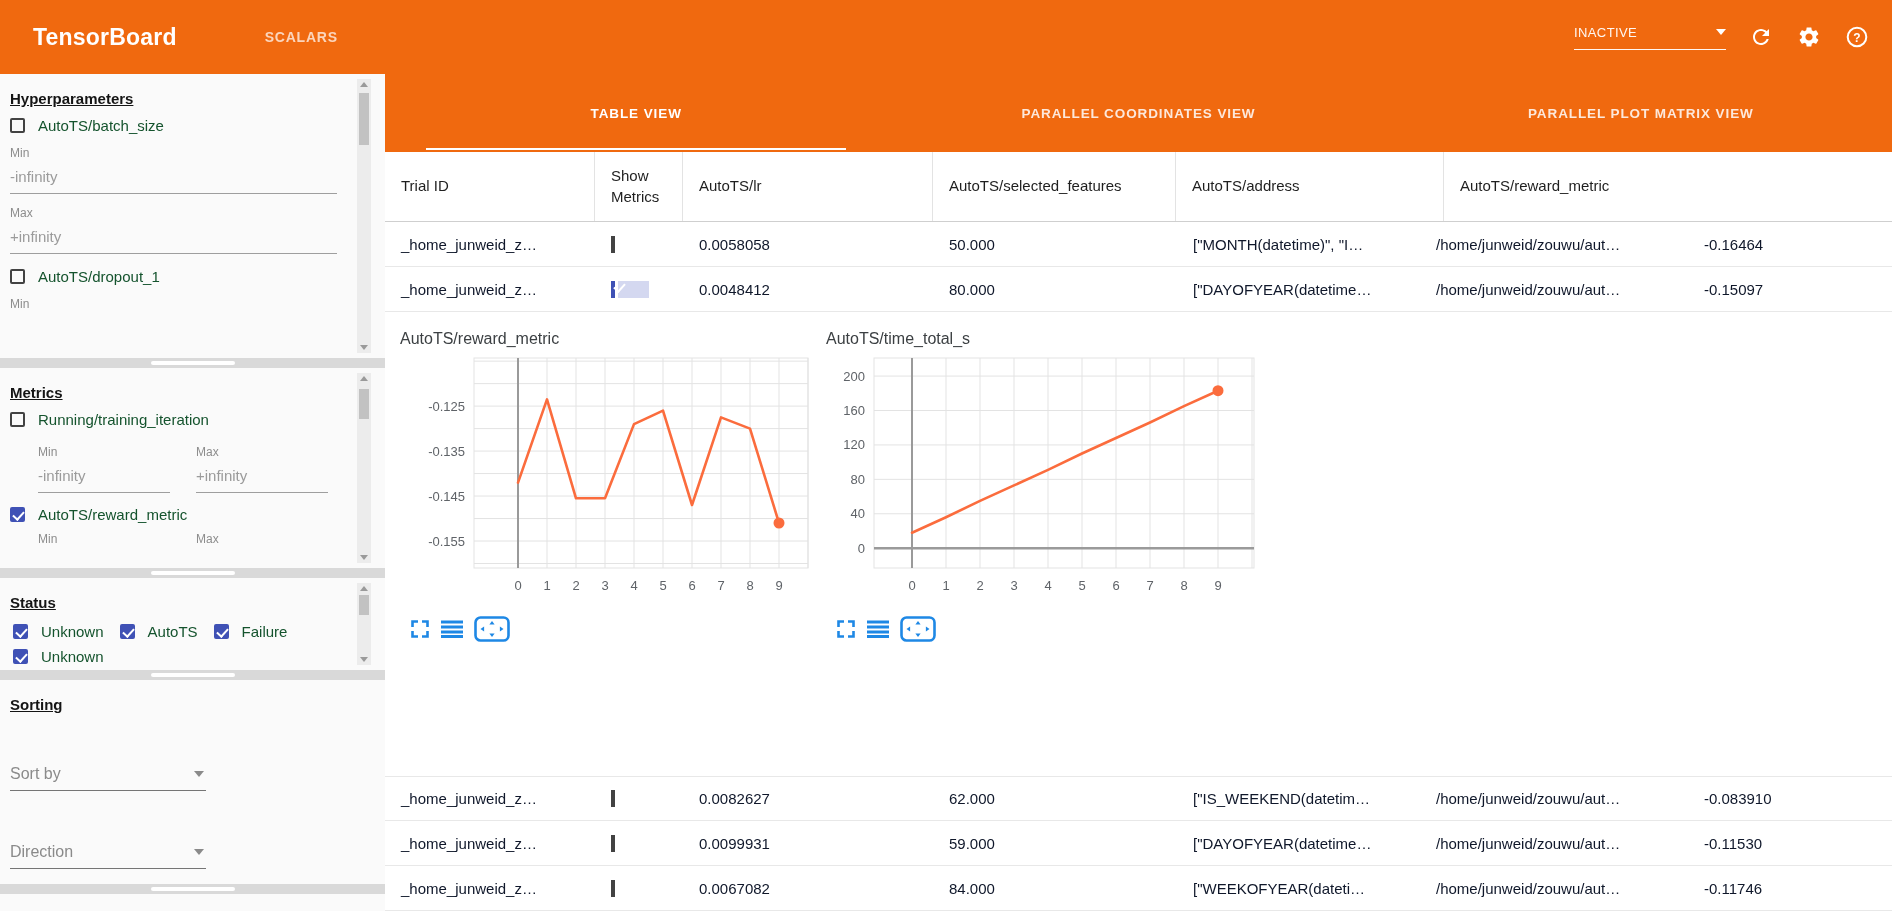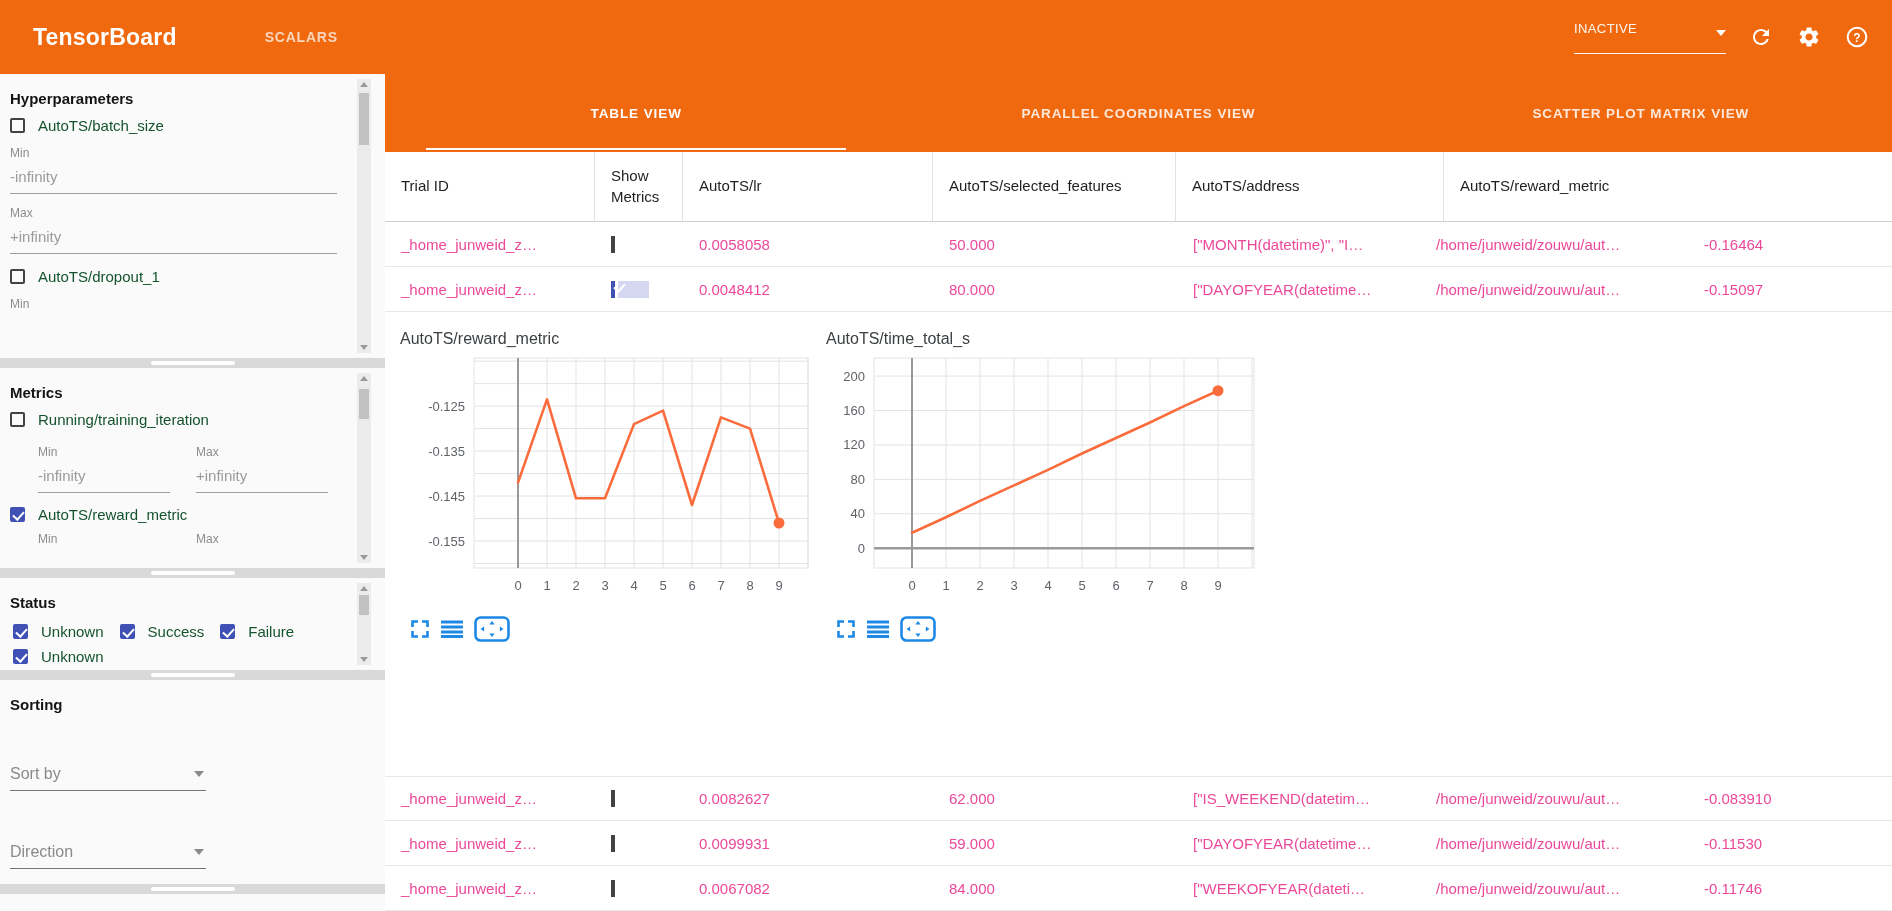--- a/index.html
+++ b/index.html
@@ -8,36 +8,36 @@
 
   
   .appbar { height:74px; background:#f0690f; display:flex; align-items:center; color:#fff; position:relative; }
   .app-title { font-size:23px; font-weight:bold; padding-left:33px; letter-spacing:0.2px; }
   .nav-tabs { display:flex; margin-left:62px; height:100%; }
   .nav-tab { position:relative; display:flex; align-items:center; padding:10px 26px; font-size:14px;
     font-weight:bold; letter-spacing:0.8px; color:rgba(255,255,255,0.72); cursor:pointer; }
   .nav-tab.active { color:#fff; }
   .nav-tab.active::after { content:''; position:absolute; left:16px; right:16px; bottom:0; height:3px; background:#fff; }
   .appbar-right { margin-left:auto; display:flex; align-items:center; gap:22px; padding-right:22px; }
-  .run-select { width:152px; display:flex; align-items:flex-end; justify-content:space-between;
-    border-bottom:1px solid rgba(255,255,255,0.95); padding-bottom:17px; font-size:13px;
+  .run-select { width:152px; display:flex; align-items:center; justify-content:space-between;
+    border-bottom:1px solid rgba(255,255,255,0.95); padding-bottom:9px; font-size:13px;
     letter-spacing:0.4px; color:rgba(255,255,255,0.95); cursor:pointer; }
   .dd-arrow { width:0; height:0; border-left:5px solid transparent; border-right:5px solid transparent; border-top:6px solid #8a8a8a; }
   .dd-arrow.white { border-top-color:#fff; }
   .hicon { width:26px; height:26px; display:flex; align-items:center; justify-content:center; cursor:pointer; }
   .hicon svg { width:24px; height:24px; }
 
   
   .layout { display:flex; height:837px; }
 
   
   .sidebar { width:385px; background:#e2e2e2; display:flex; flex-direction:column; flex:none; }
   .panel { background:#fafafa; position:relative; overflow:hidden; flex:none; }
   .panel-inner { padding:10px 48px 0 10px; }
-  .panel h3 { font-size:15px; font-weight:bold; color:#141414; margin:6px 0 10px 0; }
+  .panel h3 { font-size:15px; font-weight:bold; text-decoration:underline; color:#141414; margin:6px 0 10px 0; }
   .cb-row { display:flex; align-items:center; gap:13px; margin:9px 0; font-size:15px; color:#14532d; }
   .cb { width:15px; height:15px; border:2px solid #424242; border-radius:2px; background:transparent; position:relative; flex:none; cursor:pointer; }
   .cb.checked { background:#3f51b5; border-color:#3f51b5; }
   .cb.checked::after { content:''; position:absolute; left:3px; top:0px; width:5px; height:9px;
     border-right:2.5px solid #fff; border-bottom:2.5px solid #fff; transform:rotate(42deg); }
   .field { margin:12px 0 0 0; }
   .flabel { font-size:12px; color:#8d8d8d; margin-bottom:6px; }
   .fvalue { font-size:15px; color:#9b9b9b; border-bottom:1px solid #9e9e9e; padding:2px 0 8px 0; }
   .minmax { display:flex; gap:26px; padding-left:28px; }
   .minmax .field { width:132px; margin-top:8px; }
@@ -60,21 +60,21 @@
   .viewtab { flex:1; position:relative; display:flex; align-items:center; justify-content:center;
     color:rgba(255,255,255,0.85); font-size:13.5px; font-weight:bold; letter-spacing:0.9px; cursor:pointer; }
   .viewtab.active { color:#fff; }
   .viewtab.active::after { content:''; position:absolute; bottom:2px; left:50%; transform:translateX(-50%);
     width:420px; height:2.5px; background:#fff; }
 
   .thead { display:flex; height:70px; border-bottom:1px solid #cfcfcf; flex:none; }
   .th { display:flex; align-items:center; padding:0 16px; font-size:15px; color:#1f1f1f;
     border-right:1px solid #e3e3e3; overflow:hidden; overflow-wrap:anywhere; word-break:break-word; line-height:1.35; }
   .th:last-child { border-right:none; }
-  .row { display:flex; height:45px; align-items:center; border-bottom:1px solid #e8e8e8; font-size:15px; color:#ec4899; flex:none; }
+  .row { display:flex; height:45px; align-items:center; border-bottom:1px solid #e8e8e8; font-size:15px; color:#0f172a; flex:none; }
   .td { padding:0 16px; white-space:nowrap; overflow:hidden; }
   .c1 { width:210px; flex:none; } .c2 { width:88px; flex:none; } .c3 { width:250px; flex:none; }
   .c4 { width:244px; flex:none; } .c5 { width:243px; flex:none; } .c6 { width:268px; flex:none; }
   .c7 { flex:1; min-width:0; }
   .row .cb { width:16px; height:16px; }
   .cb-wrap { position:relative; display:inline-block; }
   .cb-wrap .halo { position:absolute; left:7px; top:-4px; width:31px; height:25px; background:rgba(99,115,200,0.28); border-radius:3px; }
   .cb-wrap .cb { position:relative; }
 
   .charts { display:flex; gap:6px; padding:14px 0 0 13px; height:338px; flex:none; }
@@ -188,21 +188,21 @@
     <section class="panel" style="height:92px">
       <div class="panel-inner">
         <h3>Status</h3>
         <div class="status-row">
           <div class="cb-row">
             <span class="cb checked"></span>
             <span>Unknown</span>
           </div>
           <div class="cb-row">
             <span class="cb checked"></span>
-            <span>Success</span>
+            <span>AutoTS</span>
           </div>
           <div class="cb-row">
             <span class="cb checked"></span>
             <span>Failure</span>
           </div>
           <div class="cb-row">
             <span class="cb checked"></span>
             <span>Unknown</span>
           </div>
         </div>
@@ -234,21 +234,21 @@
       <div class="panel-inner">
         <h3>Paging</h3>
       </div>
     </section>
   </aside>
 
   <div class="main">
     <div class="viewtabs">
       <div class="viewtab active">TABLE VIEW</div>
       <div class="viewtab">PARALLEL COORDINATES VIEW</div>
-      <div class="viewtab">SCATTER PLOT MATRIX VIEW</div>
+      <div class="viewtab">PARALLEL PLOT MATRIX VIEW</div>
     </div>
 
     <div class="thead">
       <div class="th c1">Trial ID</div>
       <div class="th c2">Show Metrics</div>
       <div class="th c3">AutoTS/lr</div>
       <div class="th c5">AutoTS/selected_features</div>
       <div class="th c6">AutoTS/address</div>
       <div class="th c7">AutoTS/reward_metric</div>
     </div>

